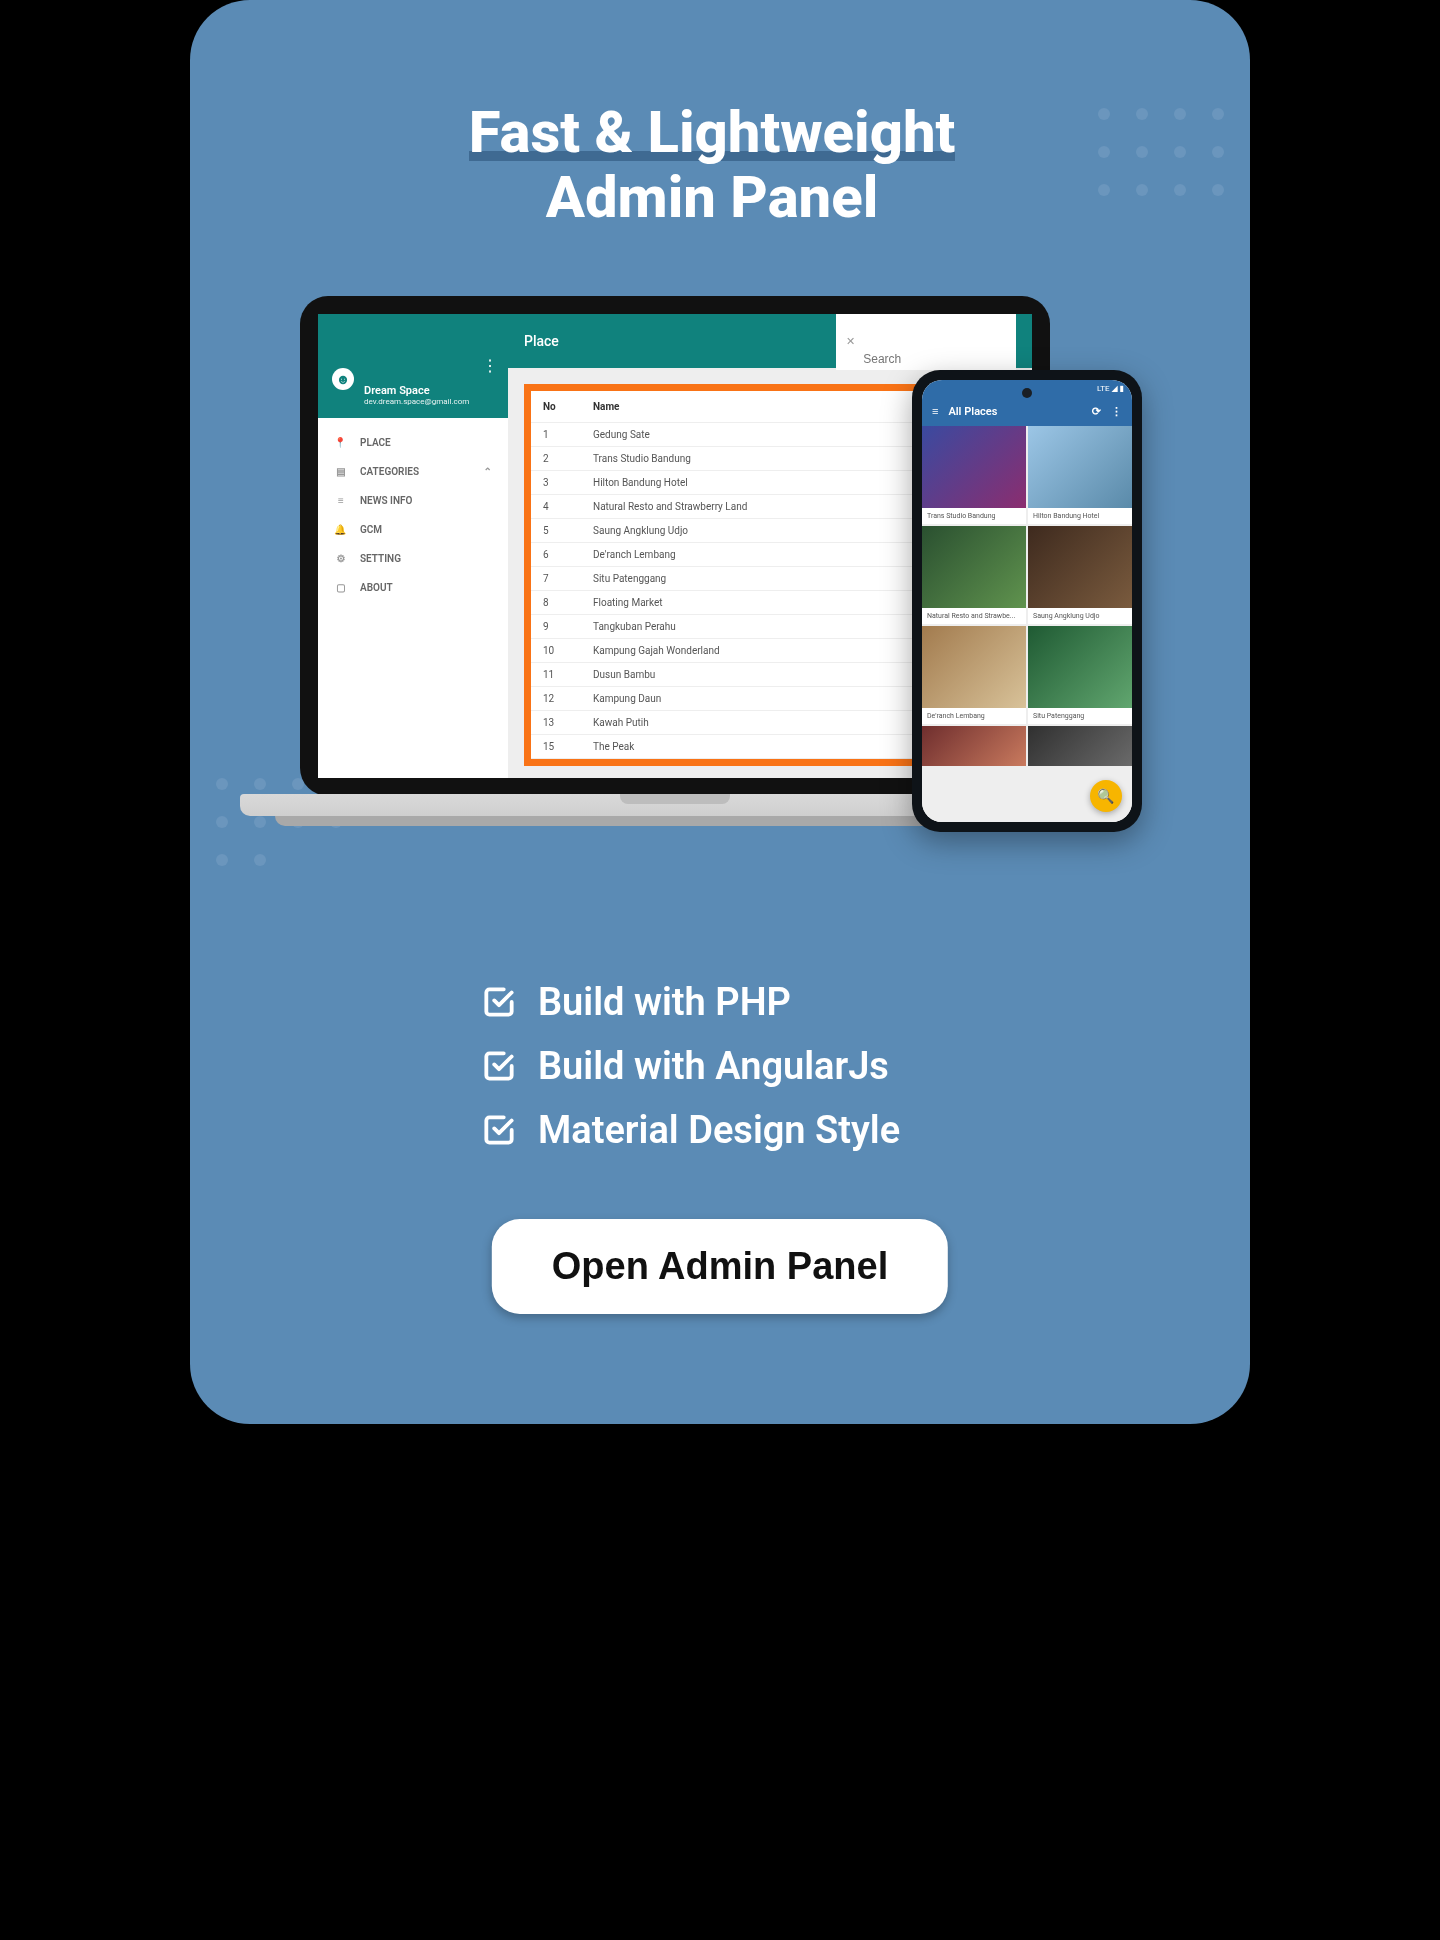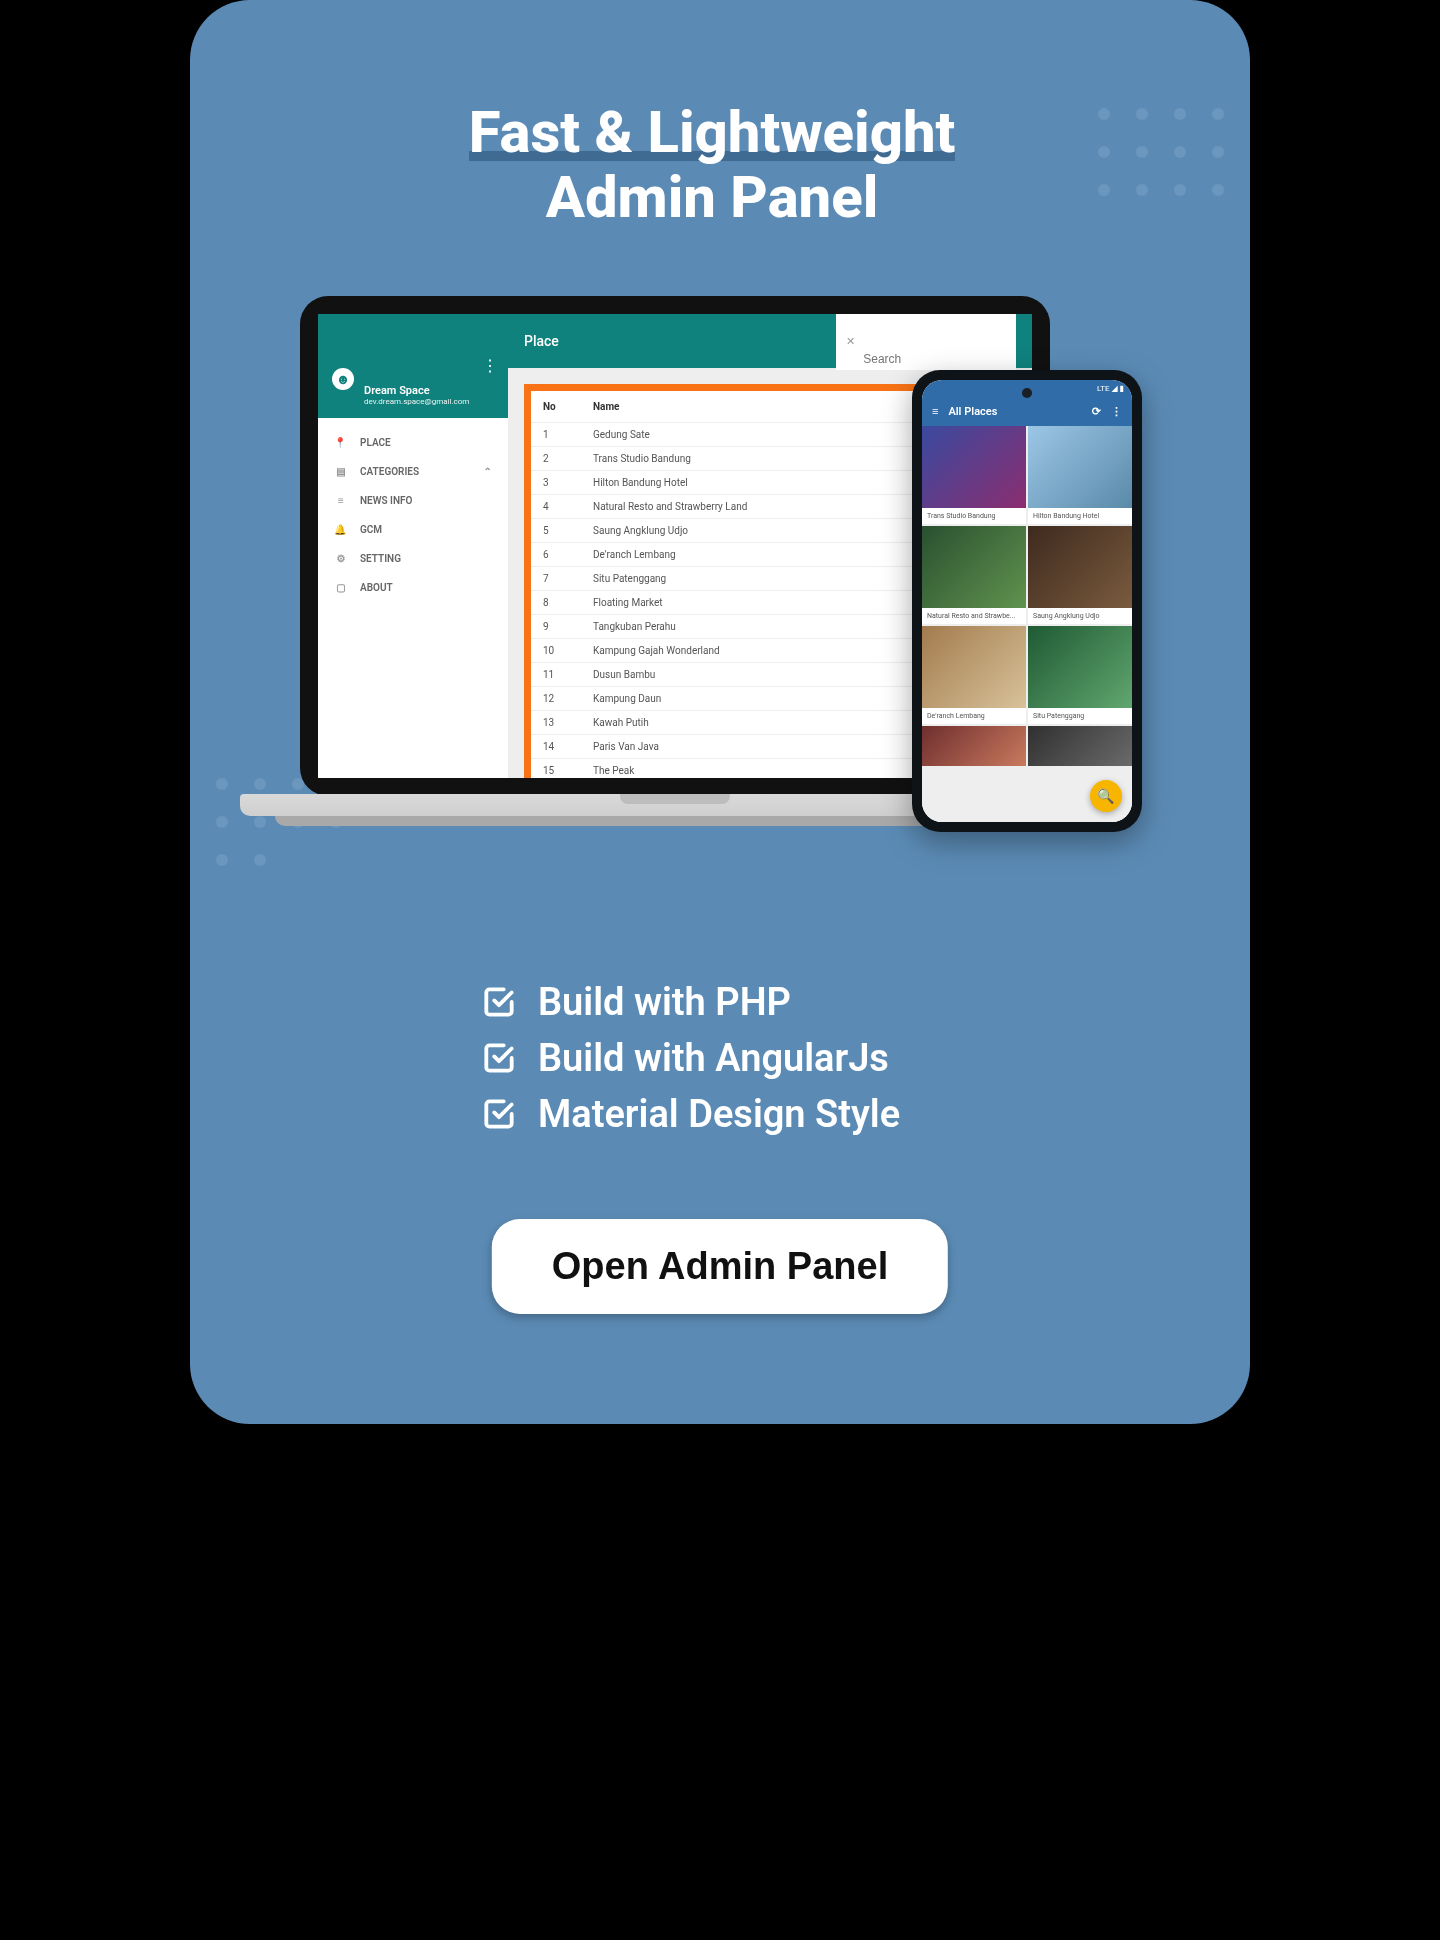--- a/index.html
+++ b/index.html
@@ -59,21 +59,21 @@
     z-index:-1;
   }
 
   
   .features {
     position: absolute;
     left: 290px;
     top: 980px;
     display: flex;
     flex-direction: column;
-    gap: 12px;
+    gap: 20px;
   }
   .feature {
     display: flex;
     align-items: center;
     gap: 20px;
     color: #fff;
     font-size: 38px;
     font-weight: 600;
   }
   .check-icon {
@@ -509,25 +509,20 @@
                     <span>12</span>
                     <span>Kampung Daun</span>
                     <span class="c-last"></span>
                   </div>
                   <div class="trow">
                     <span>13</span>
                     <span>Kawah Putih</span>
                     <span class="c-last"></span>
                   </div>
                   <div class="trow">
-                    <span>14</span>
-                    <span>Paris Van Java</span>
-                    <span class="c-last"></span>
-                  </div>
-                  <div class="trow">
                     <span>15</span>
                     <span>The Peak</span>
                     <span class="c-last"></span>
                   </div>
                 </div>
             </div>
           </div>
         </div>
 
       </div>

